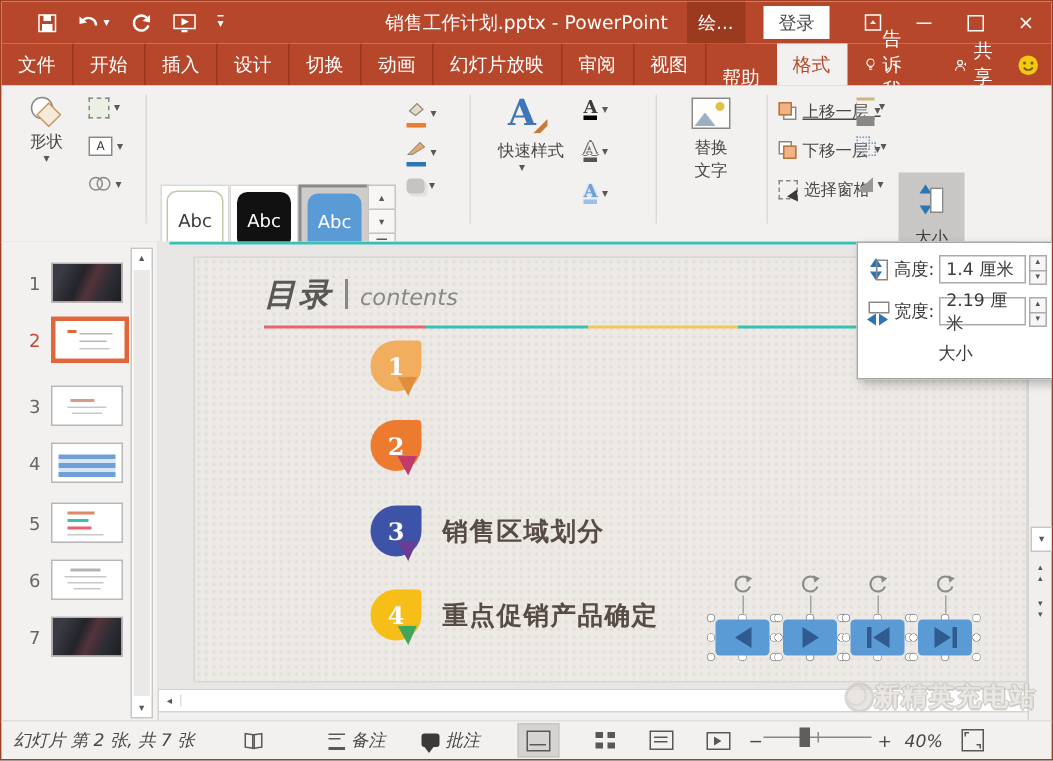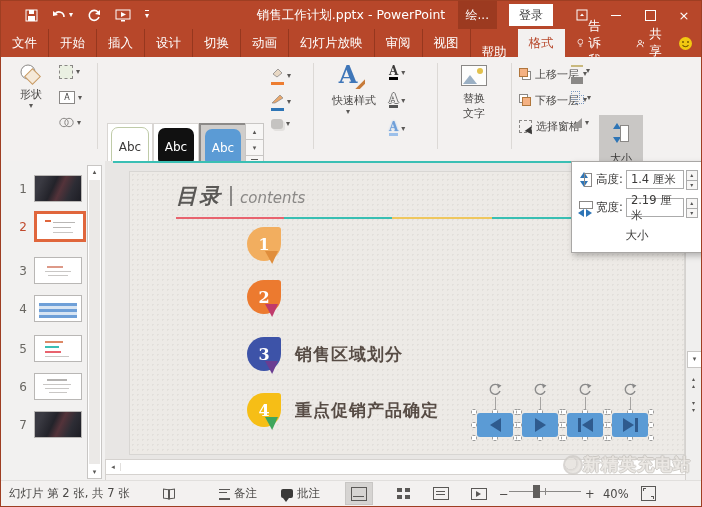--- a/index.html
+++ b/index.html
@@ -136,21 +136,21 @@
   .hscroll .ar{width:14px;text-align:center;font-size:7px;color:#5a5856;border-right:1px solid #E1DFDD;}
   .vscroll{position:absolute;right:0;top:160px;width:16px;height:321px;background:#F0EFEE;border-left:1px solid #D5D2CF;box-sizing:border-box;}
   .vbtn{position:absolute;left:1px;width:13px;height:15px;background:#fff;border:1px solid #C8C6C4;text-align:center;font-size:7px;color:#5a5856;line-height:14px;}
   .dblbtn{position:absolute;left:1px;width:13px;height:18px;text-align:center;font-size:6px;line-height:7px;color:#5a5856;padding-top:2px;box-sizing:border-box;}
   
   .wmark{position:absolute;right:10px;top:452px;display:flex;align-items:center;gap:0;opacity:.8;z-index:30;}
   .wm-logo{width:20px;height:20px;border-radius:50%;border:2px solid #CFCBC7;box-sizing:border-box;background:radial-gradient(circle at 35% 40%,#E4E0DB 40%,#CFCBC7 42%,#E4E0DB 60%);}
   .wm-text{font-size:17px;font-weight:bold;color:#E7E3DE;text-shadow:-1px 0 #C4C0BB,1px 0 #C4C0BB,0 -1px #C4C0BB,0 1px #C4C0BB;letter-spacing:1px;}
   
   .status{position:absolute;left:0;bottom:0;width:100%;height:25px;background:#F3F1F0;border-top:1px solid #E1DFDD;font-size:11.5px;color:#4a4846;}
-  .sb{position:absolute;top:0;height:25px;display:flex;align-items:center;gap:4px;}
+  .sb{position:absolute;top:0;height:25px;display:flex;align-items:center;gap:4px;font-style:italic;}
   .ic-book{width:12px;height:9px;position:relative;}
   .ic-book:before,.ic-book:after{content:"";position:absolute;top:0;width:5px;height:8px;border:1px solid #5a5856;}
   .ic-book:before{left:0;transform:skewY(8deg);}
   .ic-book:after{right:0;transform:skewY(-8deg);}
   .ic-notes{width:11px;height:10px;border-bottom:2px solid #5a5856;background:linear-gradient(#5a5856,#5a5856) no-repeat 0 1px/11px 1px,linear-gradient(#5a5856,#5a5856) no-repeat 0 4px/8px 1px;}
   .ic-comm{width:12px;height:9px;background:#3b3a39;border-radius:2px;position:relative;}
   .ic-comm:after{content:"";position:absolute;left:2px;bottom:-4px;border-left:3px solid transparent;border-right:3px solid transparent;border-top:4px solid #3b3a39;}
   .vb{width:26px;height:21px;display:flex;align-items:center;justify-content:center;border:1px solid transparent;}
   .vb.pressed{background:#D6D4D2;border-color:#C8C6C4;}
   .iv-norm{width:14px;height:12px;border:1px solid #5a5856;background:linear-gradient(#5a5856,#5a5856) no-repeat 1px 8px/11px 1px;}
@@ -367,21 +367,21 @@
       <span class="ic-pic">
           <span class="sun"></span>
           <span class="mtn"></span>
         </span>
       <span style="margin-top:5px;">替换</span>
       <span>文字</span>
     </div>
     <div class="glabel" style="left:436px;width:72px;">辅助功能</div>
     <div class="rdiv" style="left:510px;"></div>
 
-    <div class="arr-item" style="position:absolute;left:518px;top:6px;">
+    <div class="arr-item" style="position:absolute;left:518px;top:6px;text-decoration:underline;">
       <span class="sq2">
           <span class="b" style="right:0;bottom:0;"></span>
           <span class="f" style="left:0;top:0;"></span>
         </span>
       <span>上移一层</span>
         <span class="caret">▾</span>
     </div>
     <div class="arr-item" style="position:absolute;left:518px;top:32px;">
       <span class="sq2">
           <span class="b" style="left:0;top:0;"></span>

